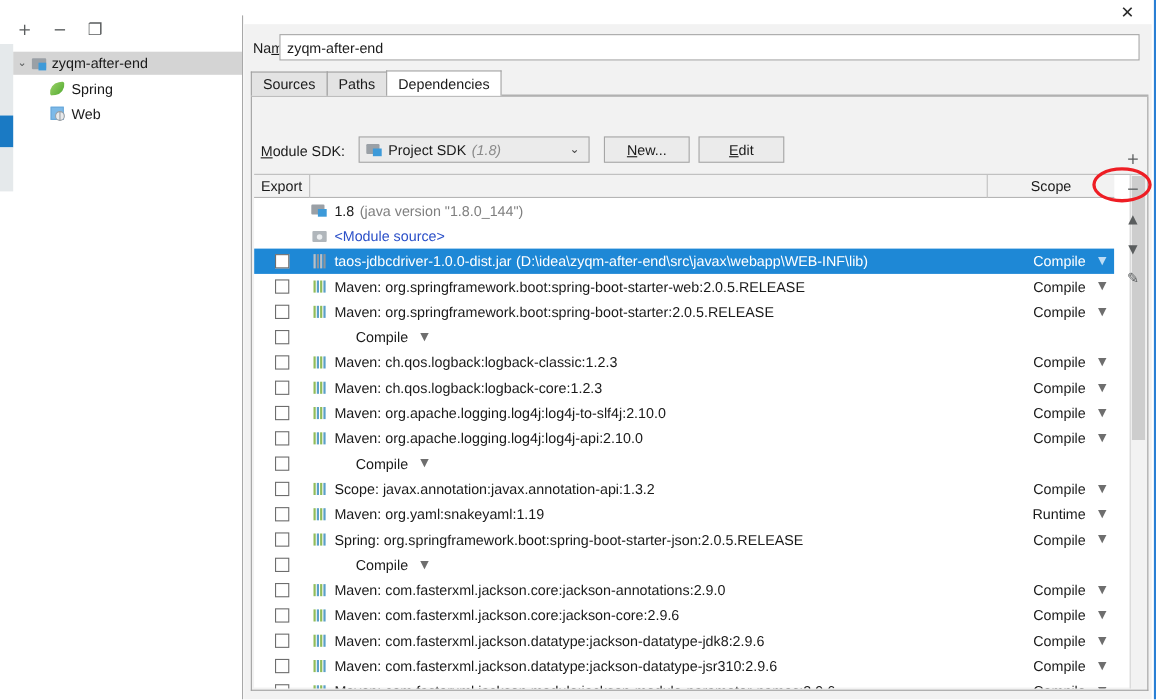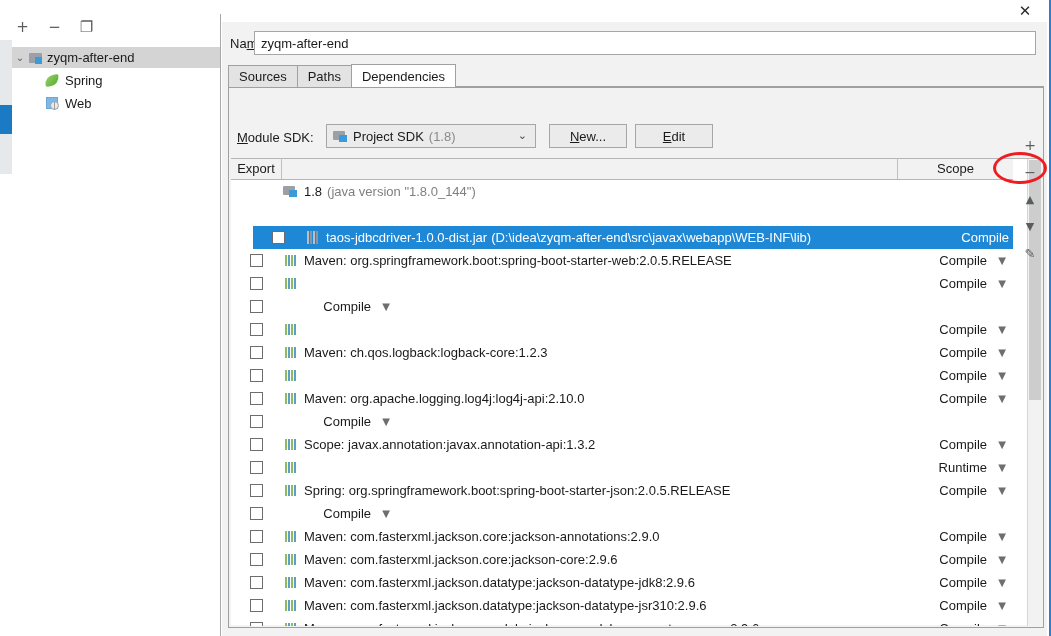--- a/index.html
+++ b/index.html
@@ -168,60 +168,60 @@
     display: flex; align-items: center; padding-left: 6px;
     font-size: 13px;
   }
   .sdk-combo .caret {
     position: absolute; right: 8px; top: 4px; color: #4a4a4a; font-size: 11px;
     font-family: "DejaVu Sans", sans-serif;
   }
   .jdk-icon { width: 15px; height: 14px; position: relative; margin-right: 5px; }
   .jdk-icon .b { position: absolute; left: 0; top: 2px; width: 12px; height: 9px; background: #9aa0a6; border-radius: 1px;}
   .jdk-icon .c { position: absolute; left: 6px; top: 6px; width: 8px; height: 7px; background: #3d9ad9; }
-  .dim { color: #8a8a8a; }
+  .dim { color: #8a8a8a; font-style: italic; }
   .btn {
     position: absolute; top: 0; height: 24px;
     background: #ebebeb; border: 1px solid #a6a6a6;
     display: flex; align-items: center; justify-content: center;
     font-size: 13px; color: #1a1a1a;
   }
   .btn u { text-decoration: underline; }
 
   
   .table-wrap {
     position: absolute; left: 2px; top: 70px; width: 810px; height: 467px;
     background: #ffffff;
     border-top: 1px solid #b5b5b5;
   }
   .tbl-header {
     position: absolute; left: 0; top: 0; width: 782px; height: 21px;
     background: #f2f2f2; border-bottom: 1px solid #b5b5b5;
-    display: flex; align-items: flex-end;
+    display: flex; align-items: center;
     font-size: 13px;
   }
   .th-export {
     width: 51px; height: 21px; display: flex; align-items: center;
     justify-content: center; border-right: 1px solid #c0c0c0;
   }
   .th-mid { flex: 1; height: 21px; border-right: 1px solid #c0c0c0; }
   .th-scope {
     width: 115px; height: 21px; display: flex; align-items: center;
     justify-content: center;
   }
   .tbl-body {
     position: absolute; left: 0; top: 21px; width: 782px; height: 446px;
     overflow: hidden;
   }
   .row {
     position: relative; height: 23px; width: 782px;
     display: flex; align-items: center;
     font-size: 13px; color: #1a1a1a;
   }
-  .row.sel { background: #1e88d6; color: #ffffff; margin-left: 22px; }
+  .row.sel { background: #1e88d6; color: #ffffff; }
   .cell-chk {
     width: 51px; height: 23px; display: flex; align-items: center; justify-content: center;
   }
   .chkbox {
     width: 13px; height: 13px; background: #ffffff; border: 1px solid #6d6d6d;
   }
   .cell-name {
     flex: 1; height: 23px; display: flex; align-items: center; overflow: hidden;
     white-space: nowrap;
   }
@@ -376,20 +376,26 @@
                 <span style="position:absolute;left:7px;top:6px;width:8px;height:7px;background:#3d9ad9"></span>
               </span>
               <span>1.8</span>
               <span class="gray-txt" style="margin-left:5px">(java version "1.8.0_144")</span>
             </div>
             <div class="cell-scope"></div>
           </div>
 
           <div class="row">
             <div class="cell-chk"></div>
+            <div class="cell-name">
+              <span class="ic">
+                  <span class="ic-folder-src"></span>
+                </span>
+              <span class="blue-link">&lt;Module source&gt;</span>
+            </div>
             <div class="cell-scope"></div>
           </div>
 
           <div class="row sel">
             <div class="cell-chk">
               <span class="chkbox"></span>
             </div>
             <div class="cell-name">
               <span class="ic ic-jar">
                 <span class="bar" style="left:3px;background:#b9bfc6"></span>
@@ -429,48 +435,50 @@
             <div class="cell-chk">
                 <span class="chkbox"></span>
               </div>
             <div class="cell-name">
               <span class="ic ic-maven">
                 <span class="bar" style="left:3px;background:#8fbc5a"></span>
                   <span class="bar" style="left:6px;background:#5aa0c8"></span>
                   <span class="bar" style="left:9px;background:#8fbc5a"></span>
                   <span class="bar" style="left:12px;background:#5aa0c8"></span>
               </span>
-            </div>
-            <div class="cell-scope">
-              <span>Compile</span>
-              <span class="scope-caret">▼</span>
-            </div>
-          </div>
-
-          <div class="row">
-            <div class="cell-chk">
-                <span class="chkbox"></span>
-              </div>
-            <div class="cell-scope">
-              <span>Compile</span>
-              <span class="scope-caret">▼</span>
-            </div>
-          </div>
-
-          <div class="row">
-            <div class="cell-chk">
-                <span class="chkbox"></span>
-              </div>
-            <div class="cell-name">
-              <span class="ic ic-maven">
-                <span class="bar" style="left:3px;background:#8fbc5a"></span>
-                  <span class="bar" style="left:6px;background:#5aa0c8"></span>
-                  <span class="bar" style="left:9px;background:#8fbc5a"></span>
-                  <span class="bar" style="left:12px;background:#5aa0c8"></span>
-              </span>
+              <span>Maven: org.springframework.boot:spring-boot-starter:2.0.5.RELEASE</span>
+            </div>
+            <div class="cell-scope">
+              <span>Compile</span>
+              <span class="scope-caret">▼</span>
+            </div>
+          </div>
+
+          <div class="row">
+            <div class="cell-chk">
+                <span class="chkbox"></span>
+              </div>
+            <div class="cell-scope">
+              <span>Compile</span>
+              <span class="scope-caret">▼</span>
+            </div>
+          </div>
+
+          <div class="row">
+            <div class="cell-chk">
+                <span class="chkbox"></span>
+              </div>
+            <div class="cell-name">
+              <span class="ic ic-maven">
+                <span class="bar" style="left:3px;background:#8fbc5a"></span>
+                  <span class="bar" style="left:6px;background:#5aa0c8"></span>
+                  <span class="bar" style="left:9px;background:#8fbc5a"></span>
+                  <span class="bar" style="left:12px;background:#5aa0c8"></span>
+              </span>
+              <span>Maven: ch.qos.logback:logback-classic:1.2.3</span>
             </div>
             <div class="cell-scope">
               <span>Compile</span>
               <span class="scope-caret">▼</span>
             </div>
           </div>
 
           <div class="row">
             <div class="cell-chk">
                 <span class="chkbox"></span>
@@ -494,20 +502,21 @@
             <div class="cell-chk">
                 <span class="chkbox"></span>
               </div>
             <div class="cell-name">
               <span class="ic ic-maven">
                 <span class="bar" style="left:3px;background:#8fbc5a"></span>
                   <span class="bar" style="left:6px;background:#5aa0c8"></span>
                   <span class="bar" style="left:9px;background:#8fbc5a"></span>
                   <span class="bar" style="left:12px;background:#5aa0c8"></span>
               </span>
+              <span>Maven: org.apache.logging.log4j:log4j-to-slf4j:2.10.0</span>
             </div>
             <div class="cell-scope">
               <span>Compile</span>
               <span class="scope-caret">▼</span>
             </div>
           </div>
 
           <div class="row">
             <div class="cell-chk">
                 <span class="chkbox"></span>
@@ -560,20 +569,21 @@
             <div class="cell-chk">
                 <span class="chkbox"></span>
               </div>
             <div class="cell-name">
               <span class="ic ic-maven">
                 <span class="bar" style="left:3px;background:#8fbc5a"></span>
                   <span class="bar" style="left:6px;background:#5aa0c8"></span>
                   <span class="bar" style="left:9px;background:#8fbc5a"></span>
                   <span class="bar" style="left:12px;background:#5aa0c8"></span>
               </span>
+              <span>Maven: org.yaml:snakeyaml:1.19</span>
             </div>
             <div class="cell-scope">
               <span>Runtime</span>
               <span class="scope-caret">▼</span>
             </div>
           </div>
 
           <div class="row">
             <div class="cell-chk">
                 <span class="chkbox"></span>

